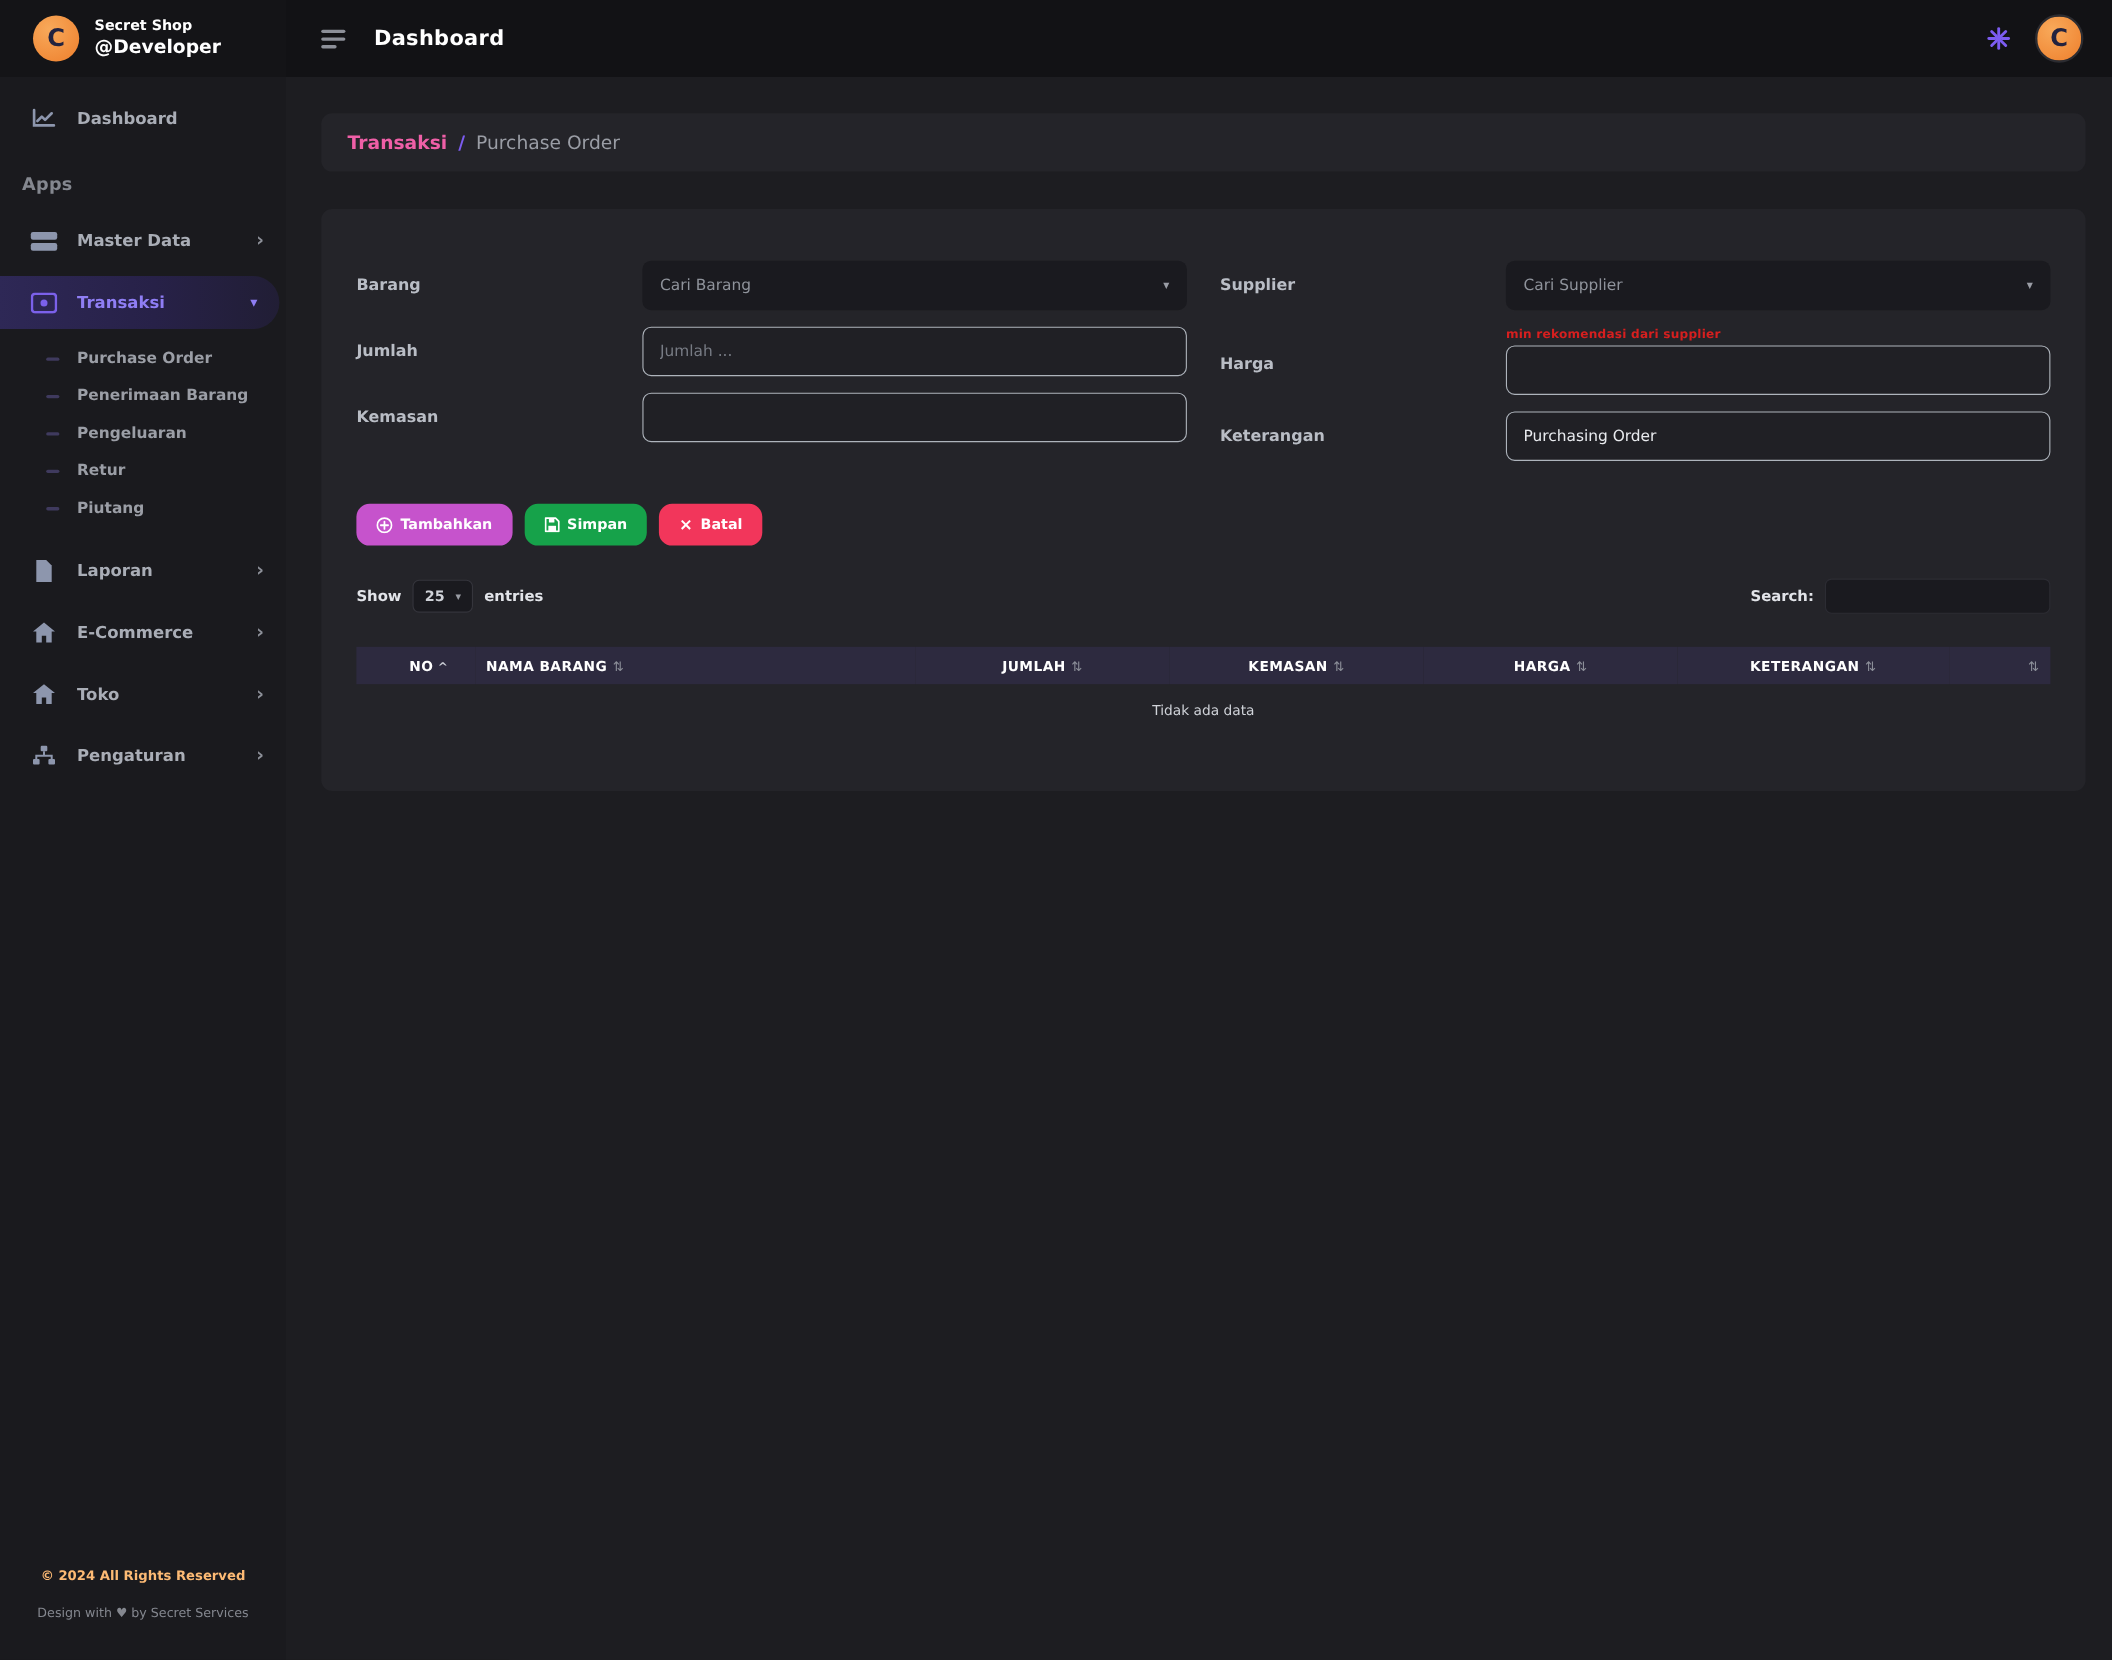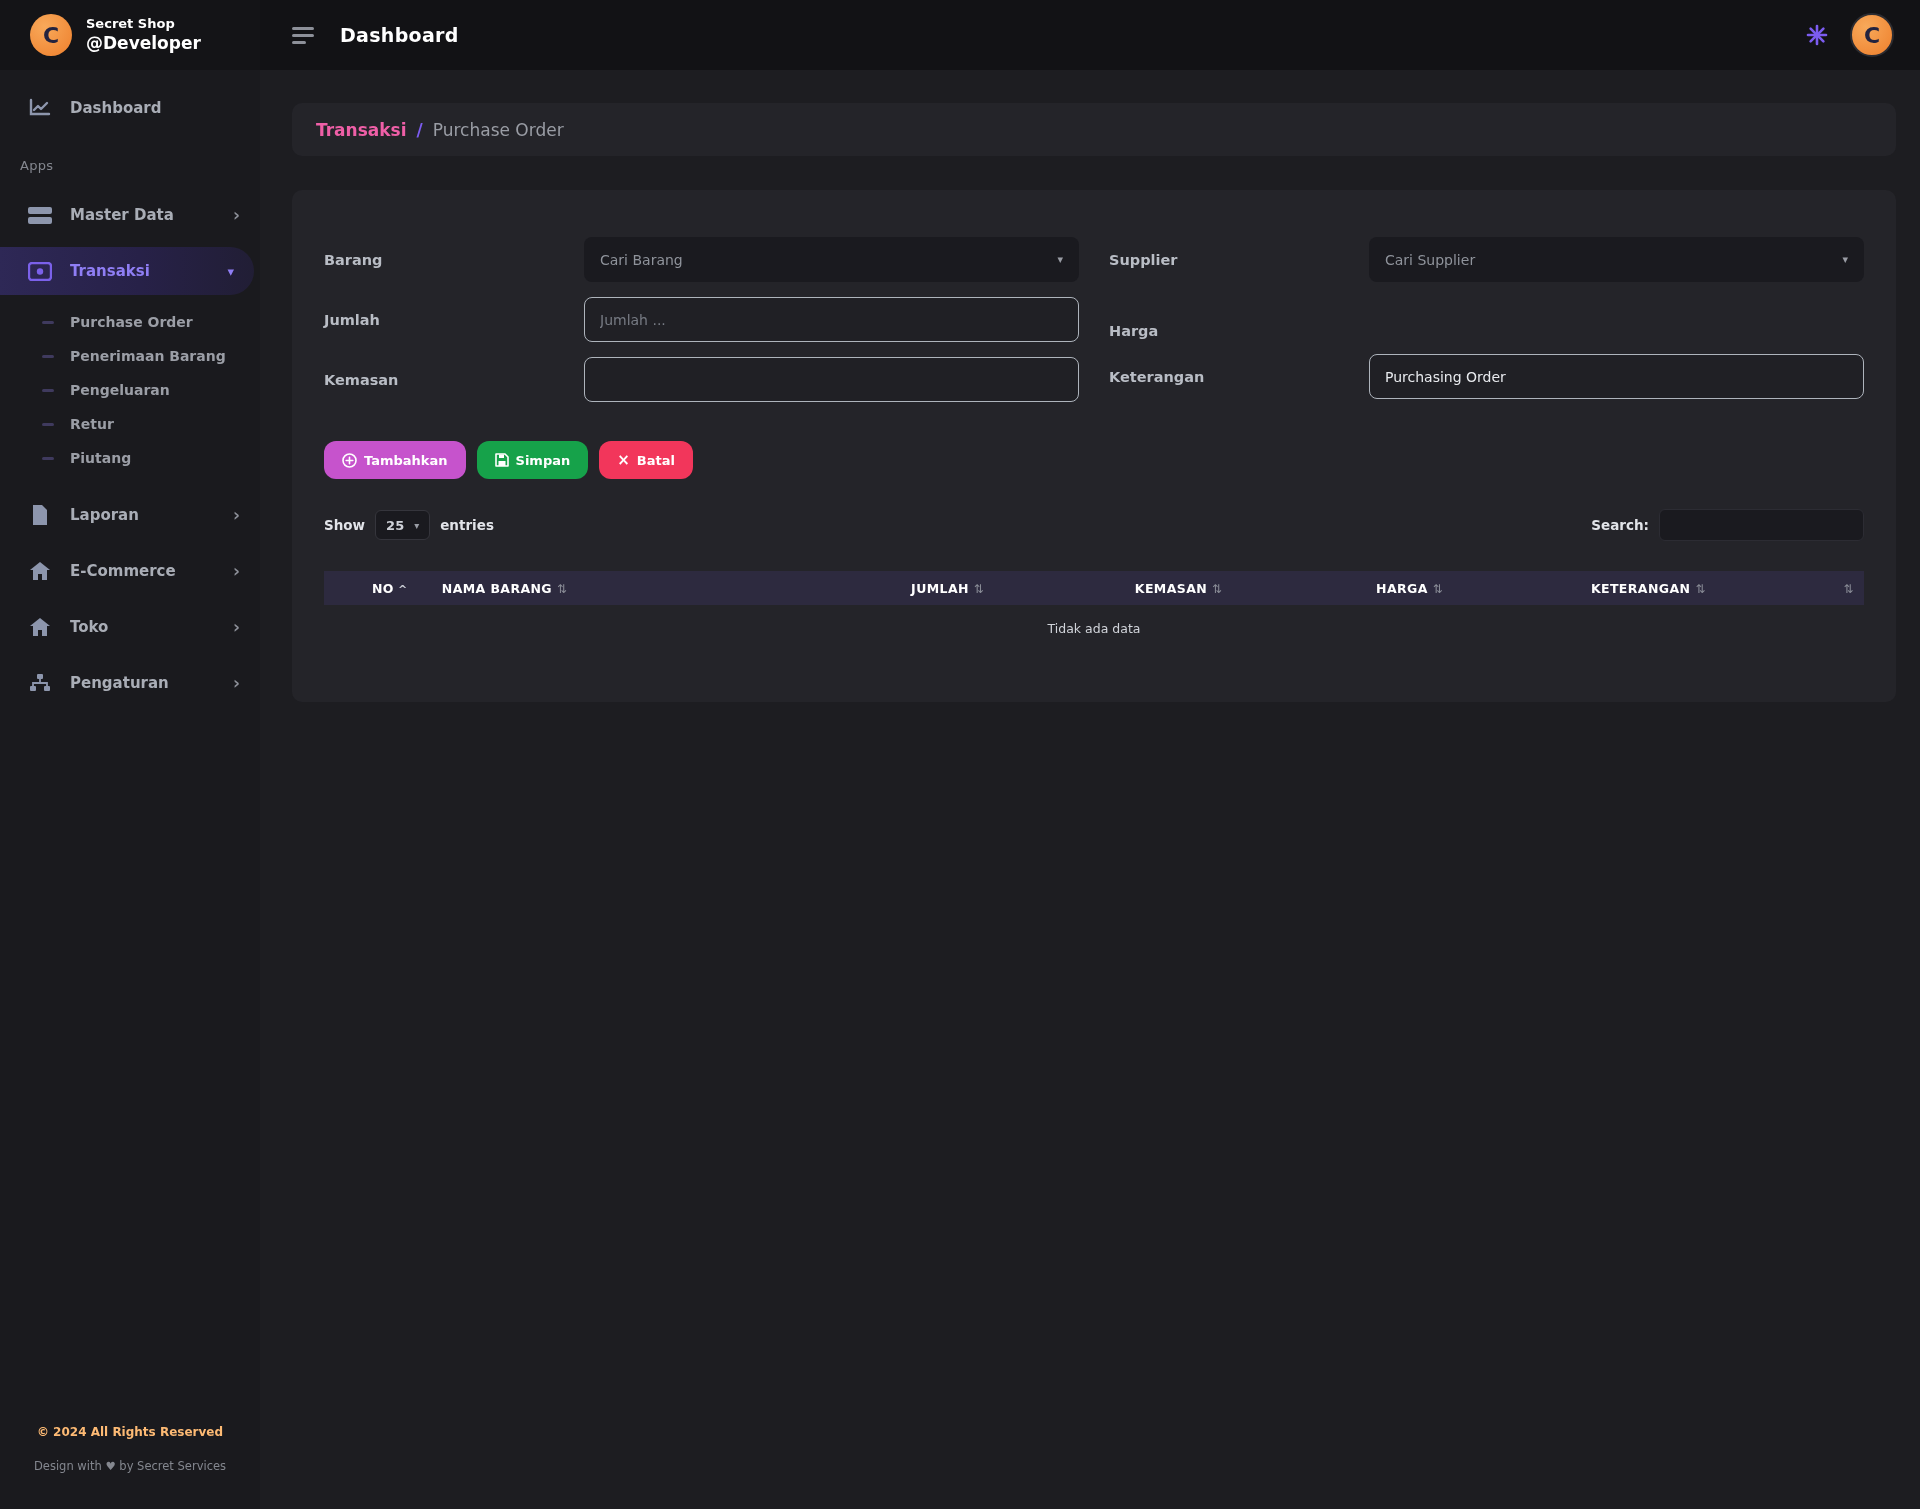--- a/index.html
+++ b/index.html
@@ -54,21 +54,21 @@
   }
   .nav { flex:1; }
   .nav-item {
     display:flex; align-items:center; gap:18px;
     height:48px; padding:0 20px 0 28px; cursor:pointer;
     color:#a9adb6; font-size:15px; font-weight:600;
   }
   .nav-item .ico { width:24px; display:flex; justify-content:center; flex:0 0 24px; }
   .nav-item .chev { margin-left:auto; color:#8d9099; font-size:17px; }
   .section-label {
-    color:#84878f; font-size:13px; font-weight:400;
+    color:#84878f; font-size:16px; font-weight:700;
     padding:26px 0 18px 20px; letter-spacing:.3px;
   }
   .nav-item.active {
     background:linear-gradient(90deg, #2e2856 0%, #272148 55%, rgba(39,33,72,.55) 100%);
     border-radius:0 26px 26px 0; margin-right:6px;
     color:#8f7ef4;
   }
   .nav-item.active .chev { color:#8f7ef4; font-size:13px; }
   .submenu { list-style:none; padding:10px 0 16px 0; }
   .submenu li {
@@ -386,20 +386,24 @@
                 <div class="select-box">
                   <span>Cari Supplier</span>
                   <span class="caret">▾</span>
                 </div>
               </div>
             </div>
             <div class="frow top">
               <div class="harga-label-wrap flabel">
                 <label>Harga</label>
               </div>
+              <div class="fctrl">
+                <div class="hint-red">min rekomendasi dari supplier</div>
+                <input class="text-input" type="text" value="" style="">
+              </div>
             </div>
             <div class="frow">
               <label class="flabel">Keterangan</label>
               <div class="fctrl">
                 <input class="text-input" type="text" value="Purchasing Order" style="">
               </div>
             </div>
           </div>
         </div>
 

